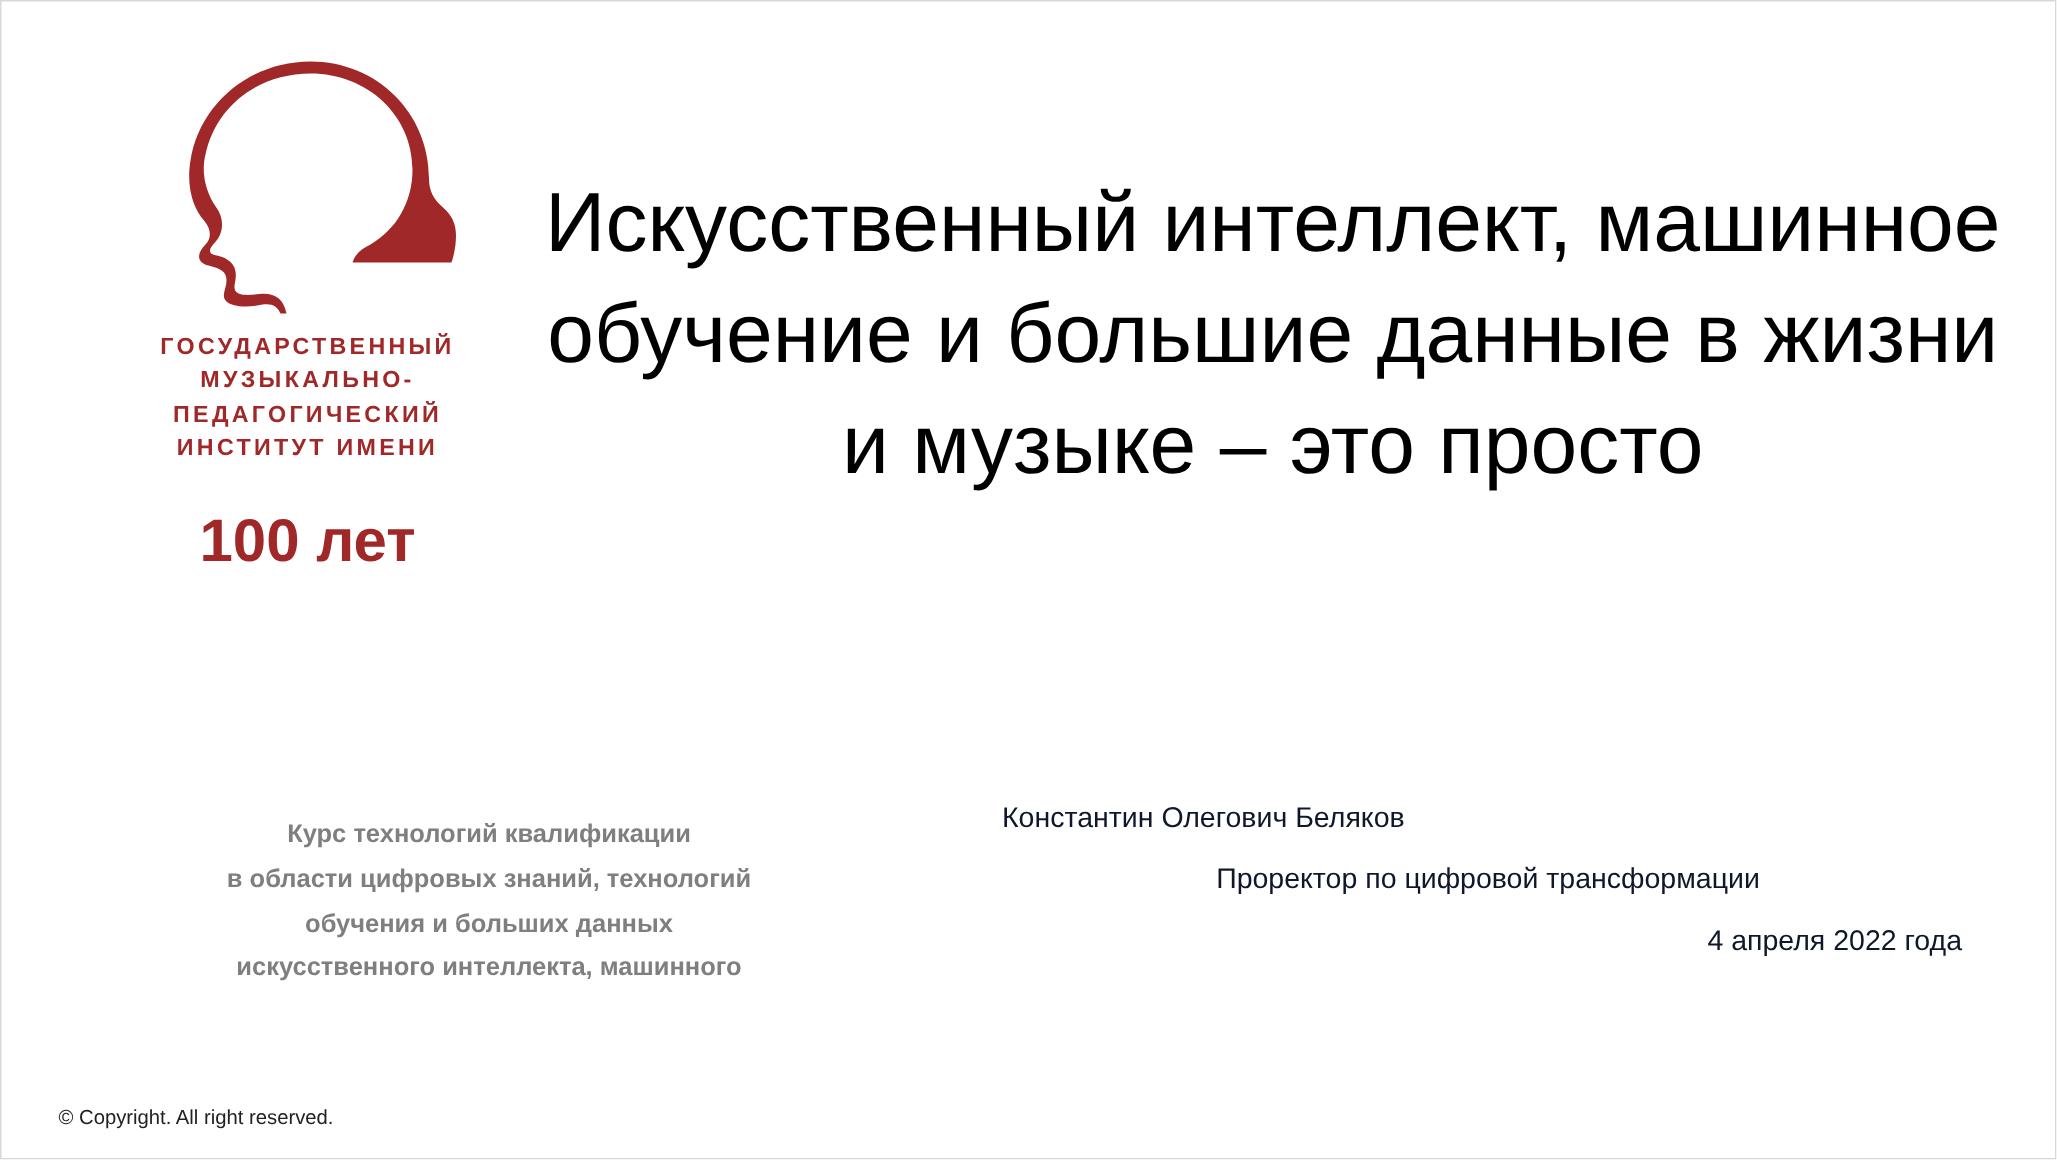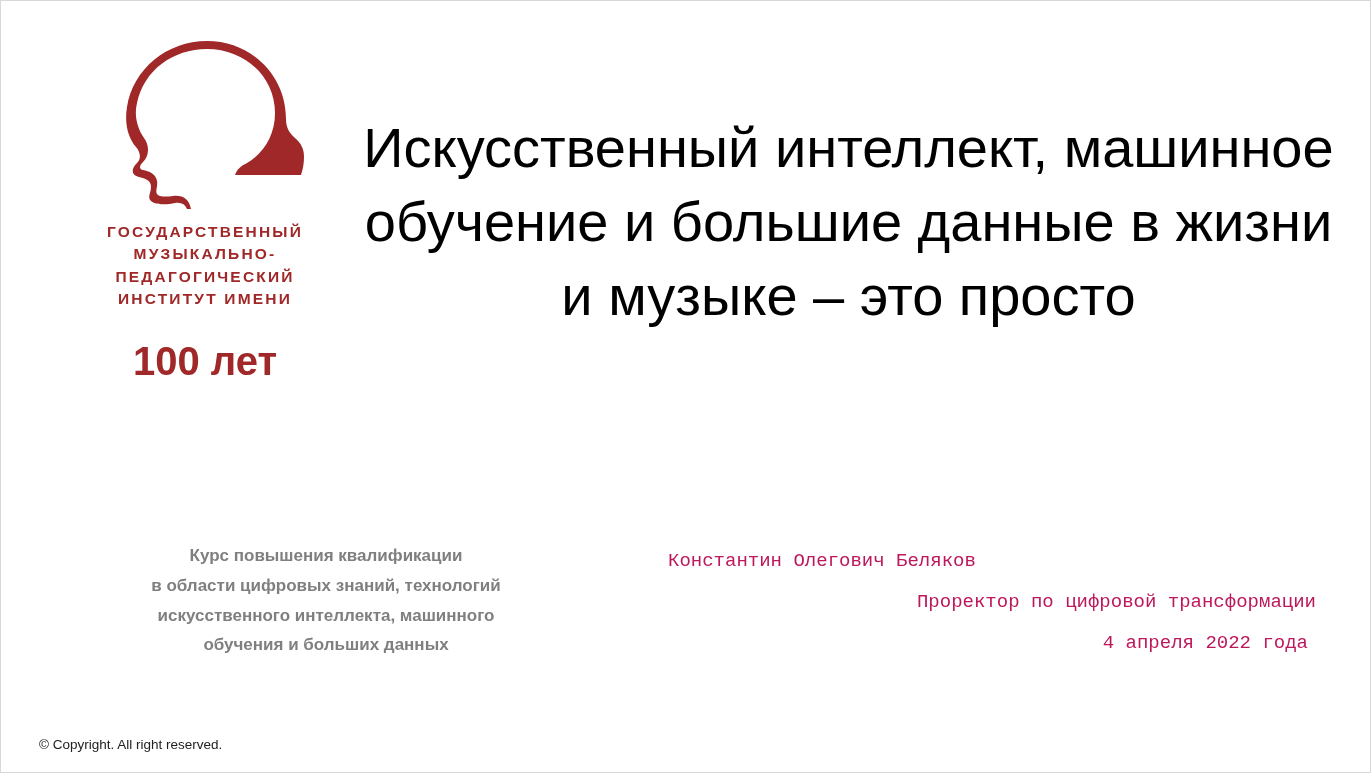--- a/index.html
+++ b/index.html
@@ -82,29 +82,29 @@
     font-weight: bold;
     font-size: 17px;
     line-height: 1.75;
     font-family: "Liberation Sans", sans-serif;
   }
 
   
   .author-block {
     position: absolute;
     left: 655px;
-    top: 540px;
+    top: 525px;
     width: 660px;
-    color: #be185d;
+    color: #0f172a;
     font-size: 19px;
     line-height: 2.15;
-    font-family: Liberation Mono, monospace;
+    font-family: Liberation Sans, sans-serif;
   }
   .author-block .line-1 { text-align: left; padding-left: 12px; }
-  .author-block .line-2 { text-align: right; padding-left: 12px; }
+  .author-block .line-2 { text-align: center; padding-left: 12px; }
   .author-block .line-3 { text-align: left; padding-left: 24px; }
   .author-block .line-4 { text-align: right; padding-right: 8px; }
 
   
   .copyright {
     position: absolute;
     left: 38px;
     top: 736px;
     font-size: 13.5px;
     color: #222222;
@@ -126,24 +126,24 @@
       <div class="l2">МУЗЫКАЛЬНО-</div>
       <div class="l3">ПЕДАГОГИЧЕСКИЙ</div>
       <div class="l3">ИНСТИТУТ ИМЕНИ</div>
     </div>
     <div class="logo-years">100 лет</div>
   </div>
 
   <div class="title">Искусственный интеллект, машинное обучение и большие данные в жизни и музыке – это просто</div>
 
   <div class="course-block">
-    <div>Курс повышения квалификации</div>
+    <div>Курс технологий квалификации</div>
     <div>в области цифровых знаний, технологий</div>
+    <div>обучения и больших данных</div>
     <div>искусственного интеллекта, машинного</div>
-    <div>обучения и больших данных</div>
   </div>
 
   <div class="author-block">
     <div class="line-1">Константин Олегович Беляков</div>
     <div class="line-2">Проректор по цифровой трансформации</div>
     <div class="line-4">4 апреля 2022 года</div>
   </div>
 
   <div class="copyright">© Copyright. All right reserved.</div>
 

